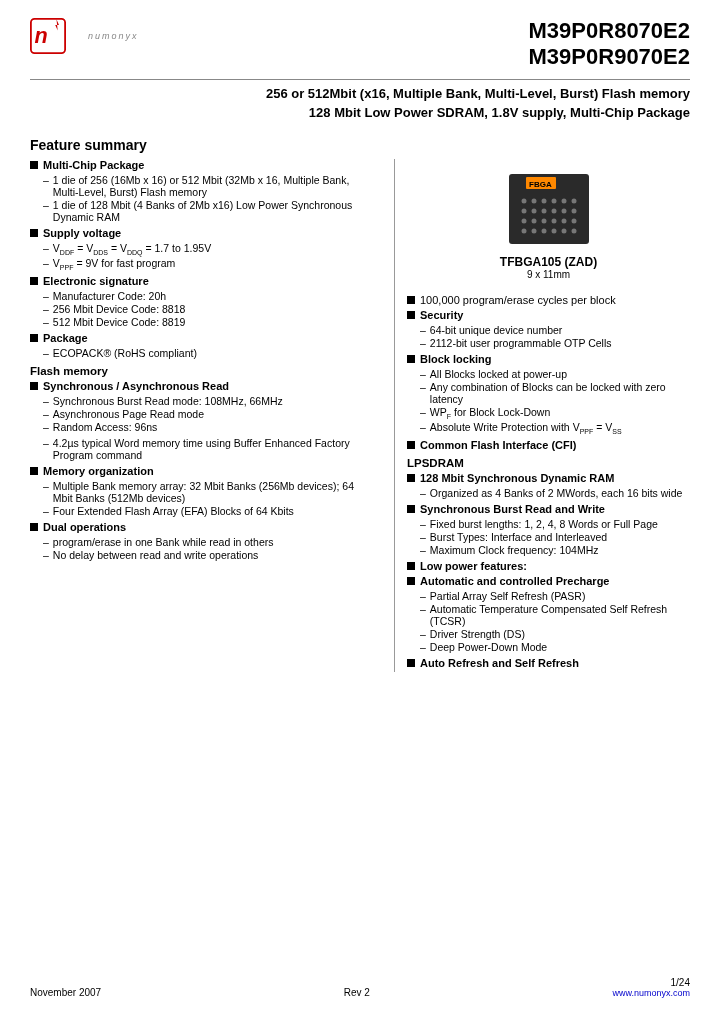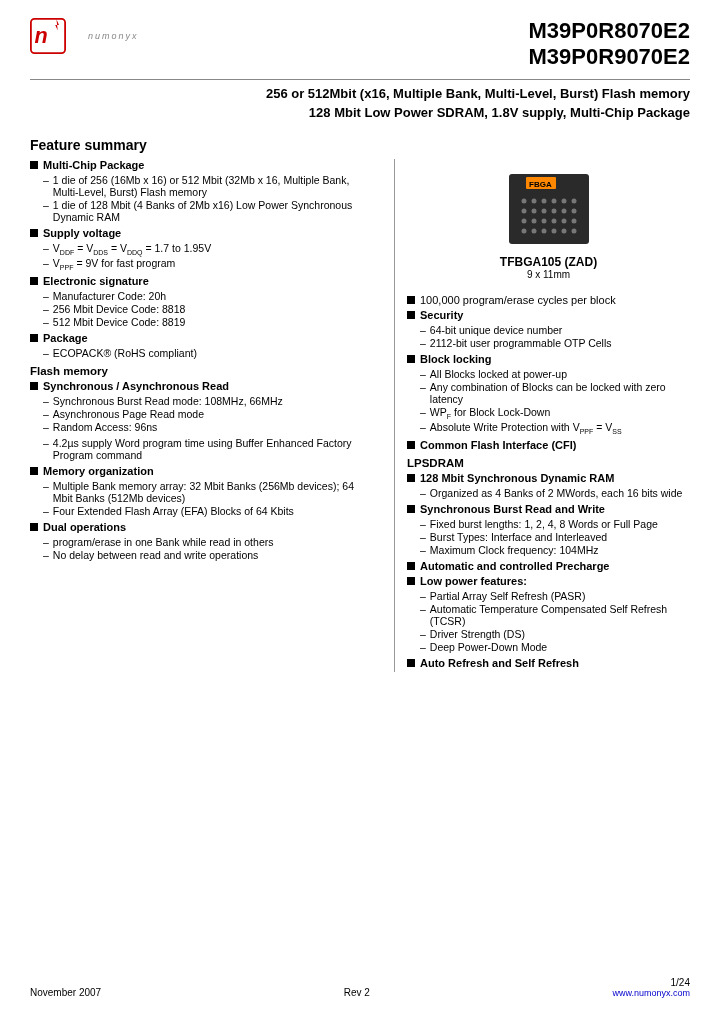--- a/index.html
+++ b/index.html
@@ -266,21 +266,21 @@
         </li>
         <li class="sub-item">
           <span class="dash">–</span>
           <span>Random Access: 96ns</span>
         </li>
       </ul>
 
       <ul class="sub-list">
         <li class="sub-item">
           <span class="dash">–</span>
-          <span>4.2µs supply Word program time using Buffer Enhanced Factory Program command</span>
+          <span>4.2µs typical Word memory time using Buffer Enhanced Factory Program command</span>
         </li>
       </ul>
 
       <div class="bullet-item">
         <div class="bullet-square"></div>
         <span class="bullet-label">Memory organization</span>
       </div>
       <ul class="sub-list">
         <li class="sub-item">
           <span class="dash">–</span>
@@ -429,26 +429,26 @@
           <span>Burst Types: Interface and Interleaved</span>
         </li>
         <li class="sub-item">
           <span class="dash">–</span>
           <span>Maximum Clock frequency: 104MHz</span>
         </li>
       </ul>
 
       <div class="bullet-item">
         <div class="bullet-square"></div>
+        <span class="bullet-label">Low power features:</span>
+      </div>
+
+      <div class="bullet-item">
+        <div class="bullet-square"></div>
         <span class="bullet-label">Automatic and controlled Precharge</span>
-      </div>
-
-      <div class="bullet-item">
-        <div class="bullet-square"></div>
-        <span class="bullet-label">Low power features:</span>
       </div>
       <ul class="sub-list">
         <li class="sub-item">
           <span class="dash">–</span>
           <span>Partial Array Self Refresh (PASR)</span>
         </li>
         <li class="sub-item">
           <span class="dash">–</span>
           <span>Automatic Temperature Compensated Self Refresh (TCSR)</span>
         </li>

